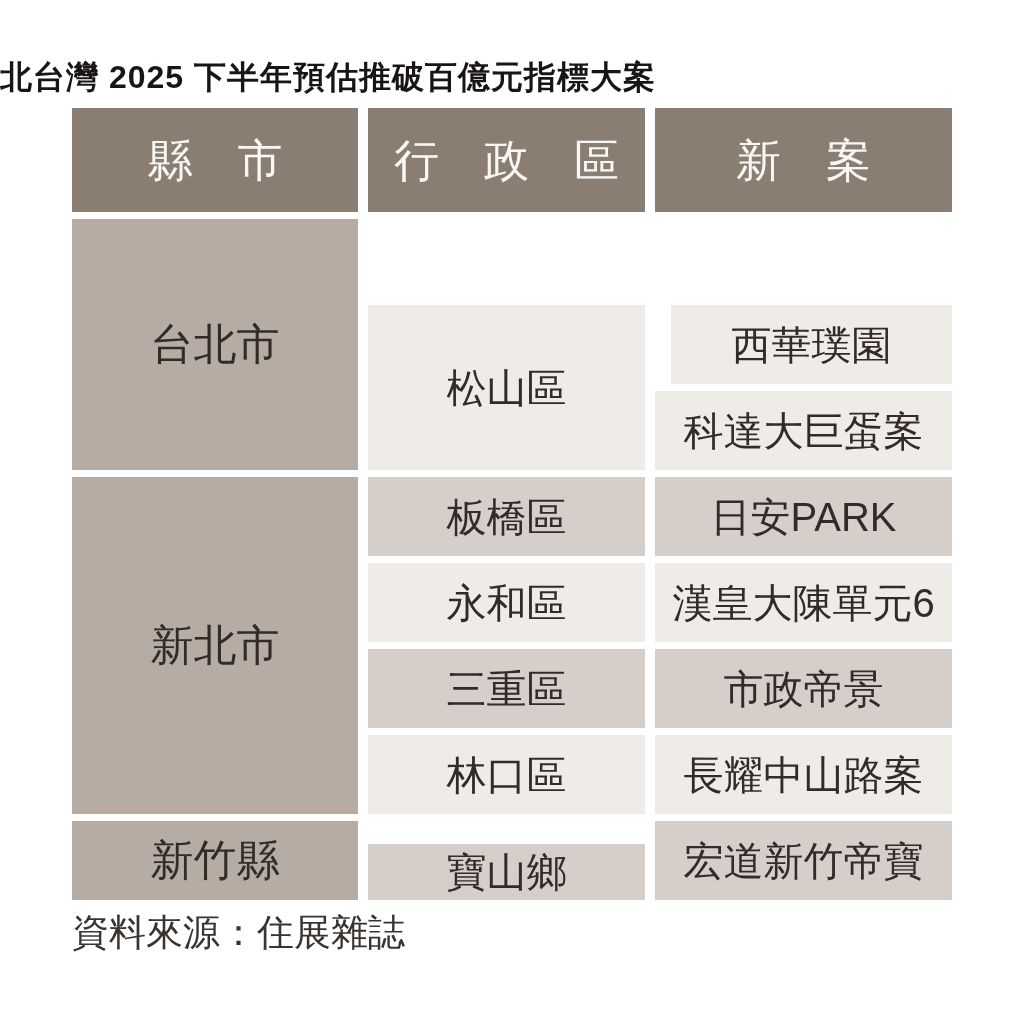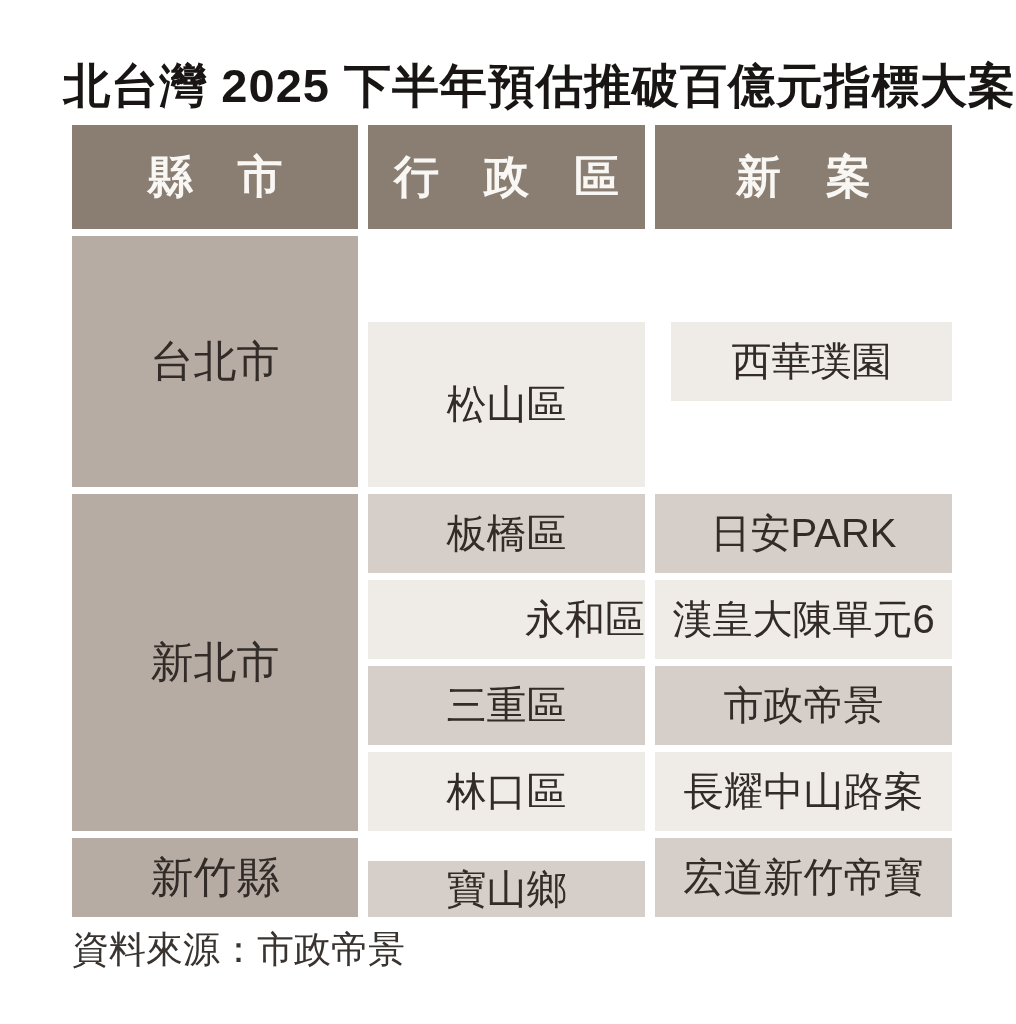--- a/index.html
+++ b/index.html
@@ -16,22 +16,22 @@
   *{margin:0;padding:0;box-sizing:border-box;}
   html,body{
     width:1016px;height:1024px;
     background:var(--page-bg);
     font-family:"Liberation Sans","DejaVu Sans",sans-serif;
     overflow:hidden;
   }
   .page{width:1016px;height:1024px;position:relative;}
   .title{
     margin-top:60px;
-    text-align:right;
-    font-size:47px;
+    text-align:left;
+    font-size:32px;
     font-weight:bold;
     letter-spacing:1px;
     color:var(--title-text);
     line-height:1.1;
     white-space:nowrap;
   }
   .table{
     margin:13px 0 0 72px;
     width:880px;
     display:grid;
@@ -47,21 +47,21 @@
     text-align:center;
     color:var(--cell-text);
     font-size:40px;
     line-height:1;
     white-space:nowrap;
   }
   .cell.hdr{
     background:var(--header-bg);
     color:var(--header-text);
     font-size:45px;
-    font-weight:bold;
+    font-weight:normal;
   }
   .cell.city{
     background:var(--city-bg);
     font-size:43px;
   }
   .cell.tan{background:var(--row-tan);}
   .cell.cream{background:var(--row-cream);}
   .source{
     margin:14px 0 0 72px;
     font-size:37px;
@@ -86,30 +86,33 @@
       </div>
       <div class="cell city" style="grid-area: 2 / 1 / span 3;">
         <span>台北市</span>
       </div>
       <div class="cell cream" style="grid-area: 3 / 2 / span 2;">
         <span>松山區</span>
       </div>
       <div class="cell cream" style="grid-area: 3 / 3; margin-left: 16px;">
         <span>西華璞園</span>
       </div>
+      <div class="cell cream" style="grid-area: 4 / 3;">
+        <span>科達大巨蛋案</span>
+      </div>
       <div class="cell city" style="grid-area: 5 / 1 / span 4;">
         <span>新北市</span>
       </div>
       <div class="cell tan" style="grid-area: 5 / 2; text-align: right;">
         <span>板橋區</span>
       </div>
       <div class="cell tan" style="grid-area: 5 / 3;">
         <span>日安PARK</span>
       </div>
-      <div class="cell cream" style="grid-area: 6 / 2; justify-content: flex-end;">
+      <div class="cell cream" style="grid-area: 6 / 2;">
         <span>永和區</span>
       </div>
       <div class="cell cream" style="grid-area: 6 / 3;">
         <span>漢皇大陳單元6</span>
       </div>
       <div class="cell tan" style="grid-area: 7 / 2;">
         <span>三重區</span>
       </div>
       <div class="cell tan" style="grid-area: 7 / 3;">
         <span>市政帝景</span>
@@ -123,14 +126,14 @@
       <div class="cell city" style="grid-area: 9 / 1;">
         <span>新竹縣</span>
       </div>
       <div class="cell tan" style="grid-area: 9 / 2; margin-top: 23px;">
         <span>寶山鄉</span>
       </div>
       <div class="cell tan" style="grid-area: 9 / 3; justify-content: center;">
         <span>宏道新竹帝寶</span>
       </div>
     </div>
-  <div class="source">資料來源：市政帝景</div>
+  <div class="source">資料來源：住展雜誌</div>
 </div>
 
 </body></html>

